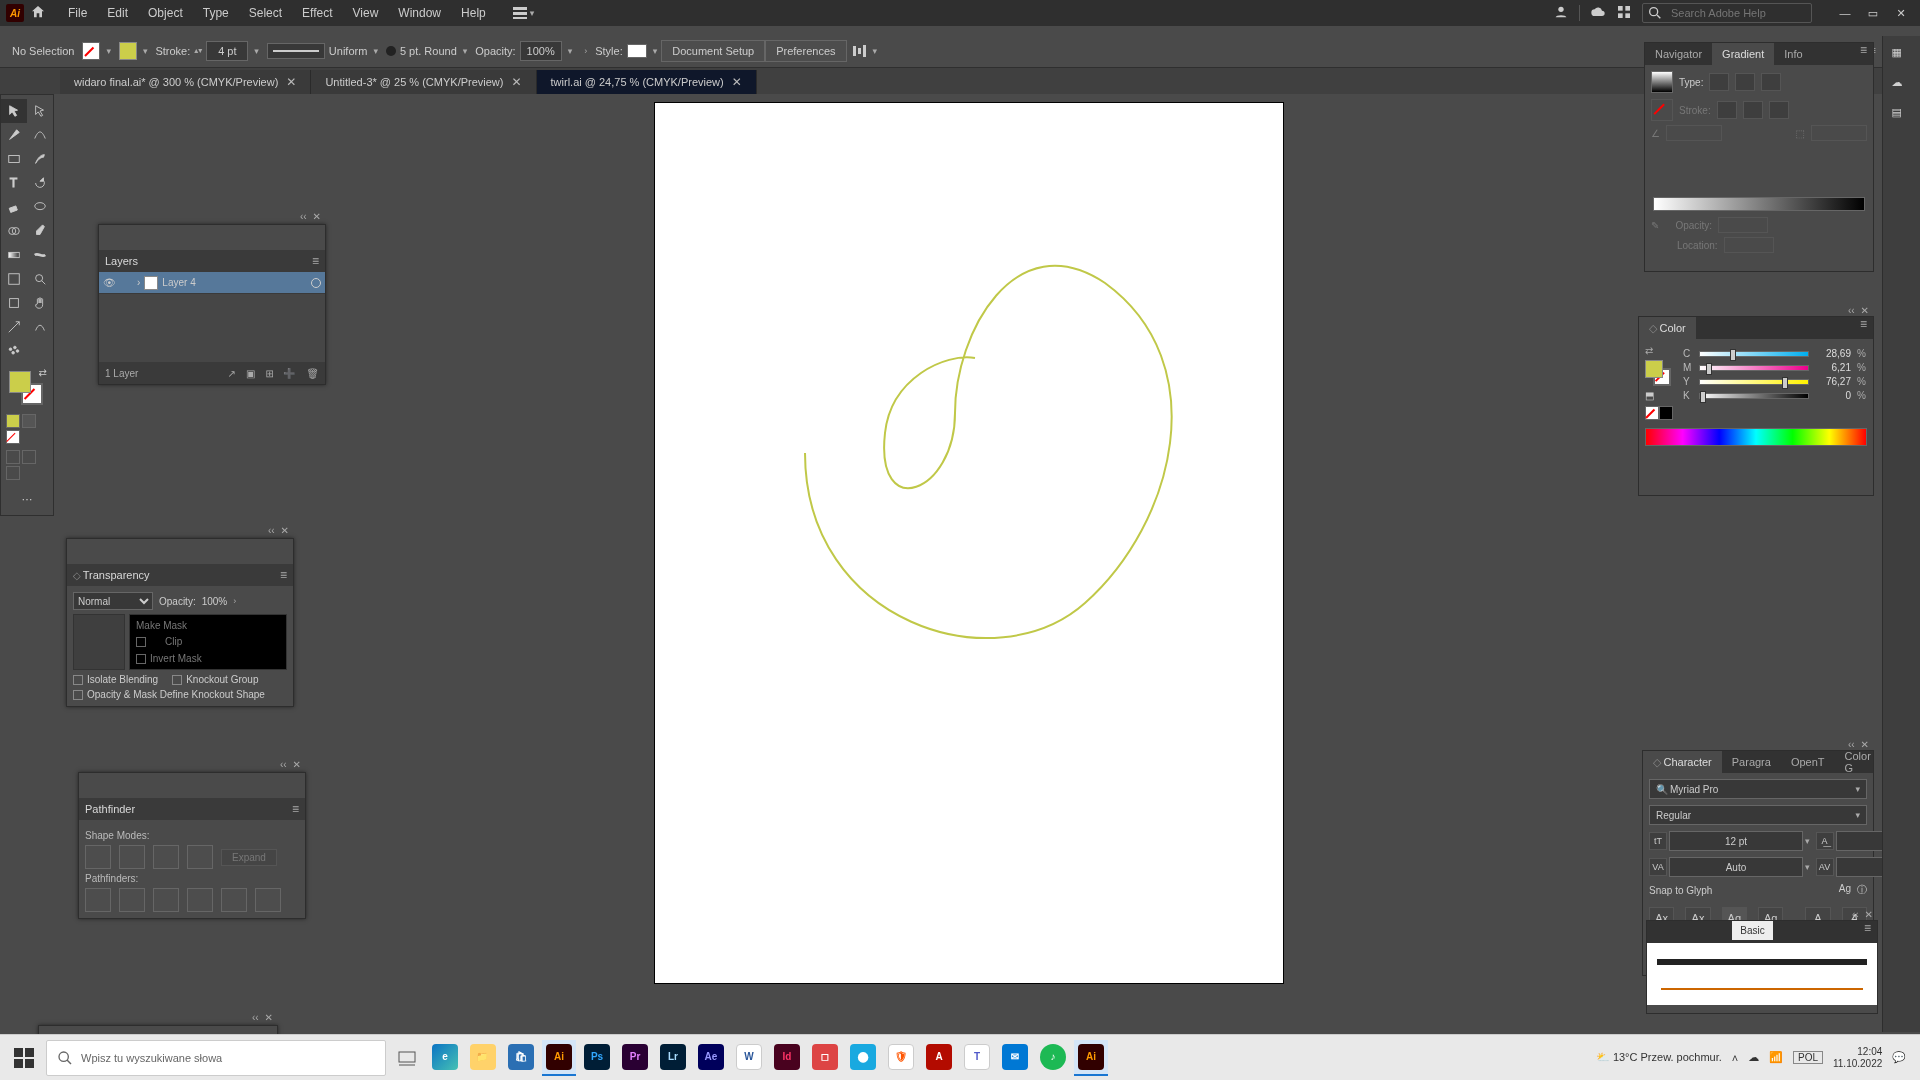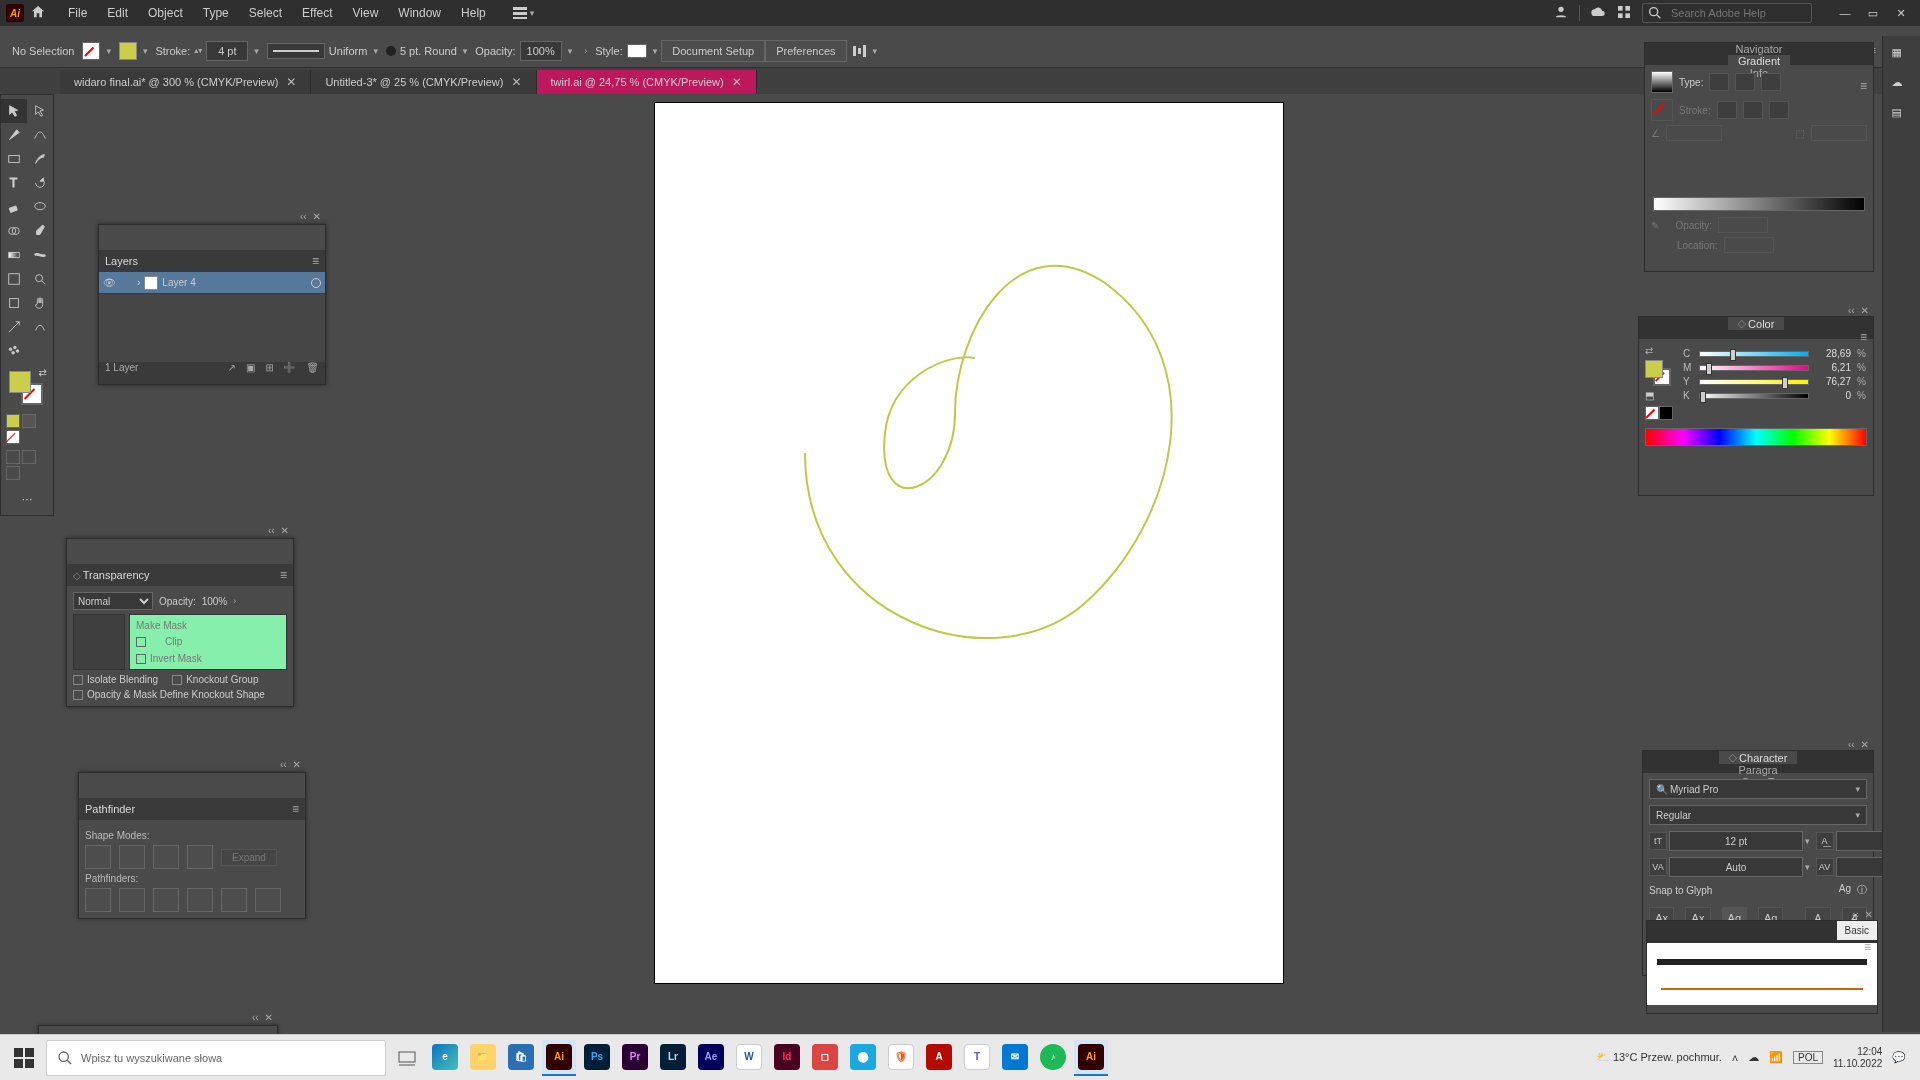--- a/index.html
+++ b/index.html
@@ -25,21 +25,21 @@
 .ob-box.nostroke::after{content:'';position:absolute;inset:2px;border-top:2px solid red;transform:rotate(-45deg);top:7px;}
 .ob-box.fill{background:#cbce4a;border-color:#888;}
 .ob-input{width:42px;height:20px;background:#383838;border:1px solid #666;color:#ccc;font-size:11px;text-align:center}
 .ob-btn{height:22px;background:#4d4d4d;border:1px solid #666;padding:0 10px;color:#ccc;font-size:11px;}
 .ob-chev{font-size:9px;color:#aaa;padding-left:2px;}
 .ob-style-box{width:20px;height:14px;border:1px solid #666;background:#fff;}
 
 
 .doctabs { height: 26px; background: #404040; display: flex; align-items: flex-end; padding-left: 60px; }
 .doctab { height: 24px; padding: 0 14px; display: flex; align-items: center; gap: 8px; color: #ccc; font-size: 11px; background:#3a3a3a; border-right:1px solid #2a2a2a;}
-.doctab.active { background: #be185d; }
+.doctab.active { background: #0f172a; }
 .doctab .close { color:#bbb; font-size:12px; cursor:default;}
 
 
 .workarea { position: absolute; top: 94px; left: 0; right: 0; bottom: 48px; background: #4a4a4a; }
 .canvas-holder{position:absolute;inset:0;display:flex;align-items:center;justify-content:center;}
 .artboard{background:#fff;width:628px;height:880px;box-shadow:0 0 0 1px #000;position:relative;margin-top:-40px;margin-left:18px}
 .artboard svg{position:absolute;inset:0;}
 
 
 .toolbar { position: absolute; left: 0; top: 94px; width: 54px; background: #4a4a4a; border:1px solid #2f2f2f; z-index:10; padding-top:4px;}
@@ -59,43 +59,43 @@
 .panel-head{height:22px;background:#3a3a3a;display:flex;align-items:center;padding:0 6px;position:relative;margin-top:25px;}
 .panel-head .title{color:#d8d8d8;font-size:11px;}
 .panel-hdr-ctrls{position:absolute;right:4px;top:-14px;display:flex;gap:6px;color:#aaa;font-size:10px;}
 .panel-menu{margin-left:auto;color:#aaa;font-size:12px;}
 
 .layers{left:98px;top:224px;width:228px;}
 .layers .row{display:flex;align-items:center;height:22px;background:#56789a;padding:0 4px;gap:4px;border-bottom:1px solid #3a3a3a;}
 .layers .row .eye{width:14px;}
 .layers .row .thumb{width:14px;height:14px;background:#fff;border:1px solid #888;}
 .layers .body{height:90px;background:#464646;}
-.layers .foot{height:22px;background:#3a3a3a;display:flex;align-items:flex-start;padding:0 6px;gap:8px;color:#aaa;}
+.layers .foot{height:22px;background:#3a3a3a;display:flex;align-items:center;padding:0 6px;gap:8px;color:#aaa;}
 
 .transparency{left:66px;top:538px;width:228px;}
 .transparency .body{padding:6px;}
 .transparency select{background:#383838;border:1px solid #666;color:#ccc;font-size:10px;height:18px;}
 .transparency .mask-zone{height:56px;margin-top:4px;display:flex;gap:4px;}
 .transparency .mz-left{width:52px;background:#3f3f3f;border:1px solid #333}
-.transparency .mz-right{flex:1;background:#86efac;border:1px solid #333;display:flex;flex-direction:column;justify-content:space-around;padding:2px 6px;color:#777;font-size:10px}
+.transparency .mz-right{flex:1;background:#000000;border:1px solid #333;display:flex;flex-direction:column;justify-content:space-around;padding:2px 6px;color:#777;font-size:10px}
 .transparency .chk{display:flex;align-items:center;gap:4px;margin-top:4px;}
 .transparency .chk .box{width:10px;height:10px;border:1px solid #888;}
 
 .pathfinder{left:78px;top:772px;width:228px;}
 .pathfinder .body{padding:6px;}
 .pathfinder .lbl{color:#bbb;margin:4px 0;}
 .pathfinder .btnrow{display:flex;gap:8px;align-items:center;}
 .pathfinder .pf-btn{width:26px;height:24px;background:#4d4d4d;border:1px solid #666;}
 .pathfinder .expand{background:#454545;border:1px solid #555;color:#777;padding:2px 10px;font-size:10px;}
 
 
 .rightside{position:absolute;right:0;top:36px;bottom:48px;width:38px;background:#3e3e3e;border-left:1px solid #2d2d2d;z-index:5;display:flex;flex-direction:column;align-items:center;gap:10px;padding-top:10px;}
 .rightside div{width:20px;height:20px;}
 .rp{position:absolute;background:#4a4a4a;border:1px solid #2d2d2d;color:#ccc;font-size:10px;}
-.rp .tabs{height:22px;background:#323232;display:flex;align-items:center;flex-direction:column;}
+.rp .tabs{height:22px;background:#323232;display:flex;align-items:flex-start;}
 .rp .tabs .t{padding:0 10px;height:100%;display:flex;align-items:center;color:#aaa;font-size:11px;}
 .rp .tabs .t.on{background:#4a4a4a;color:#ddd;}
 .rp .ctlx{position:absolute;right:4px;top:-12px;display:flex;gap:6px;color:#aaa;font-size:10px;}
 
 .rp-grad{right:46px;top:42px;width:230px;height:230px;}
 .rp-grad .body{padding:6px;}
 .rp-grad .type-row{display:flex;align-items:center;gap:6px;margin-bottom:6px;}
 .rp-grad .swatch{width:22px;height:22px;background:linear-gradient(#fff,#000);border:1px solid #666;}
 .rp-grad .gbtn{width:20px;height:18px;border:1px solid #555;background:#3e3e3e;}
 .rp-grad .grad-strip{height:14px;background:linear-gradient(to right,#fff,#000);margin:56px 2px 6px 2px;border:1px solid #666;}

